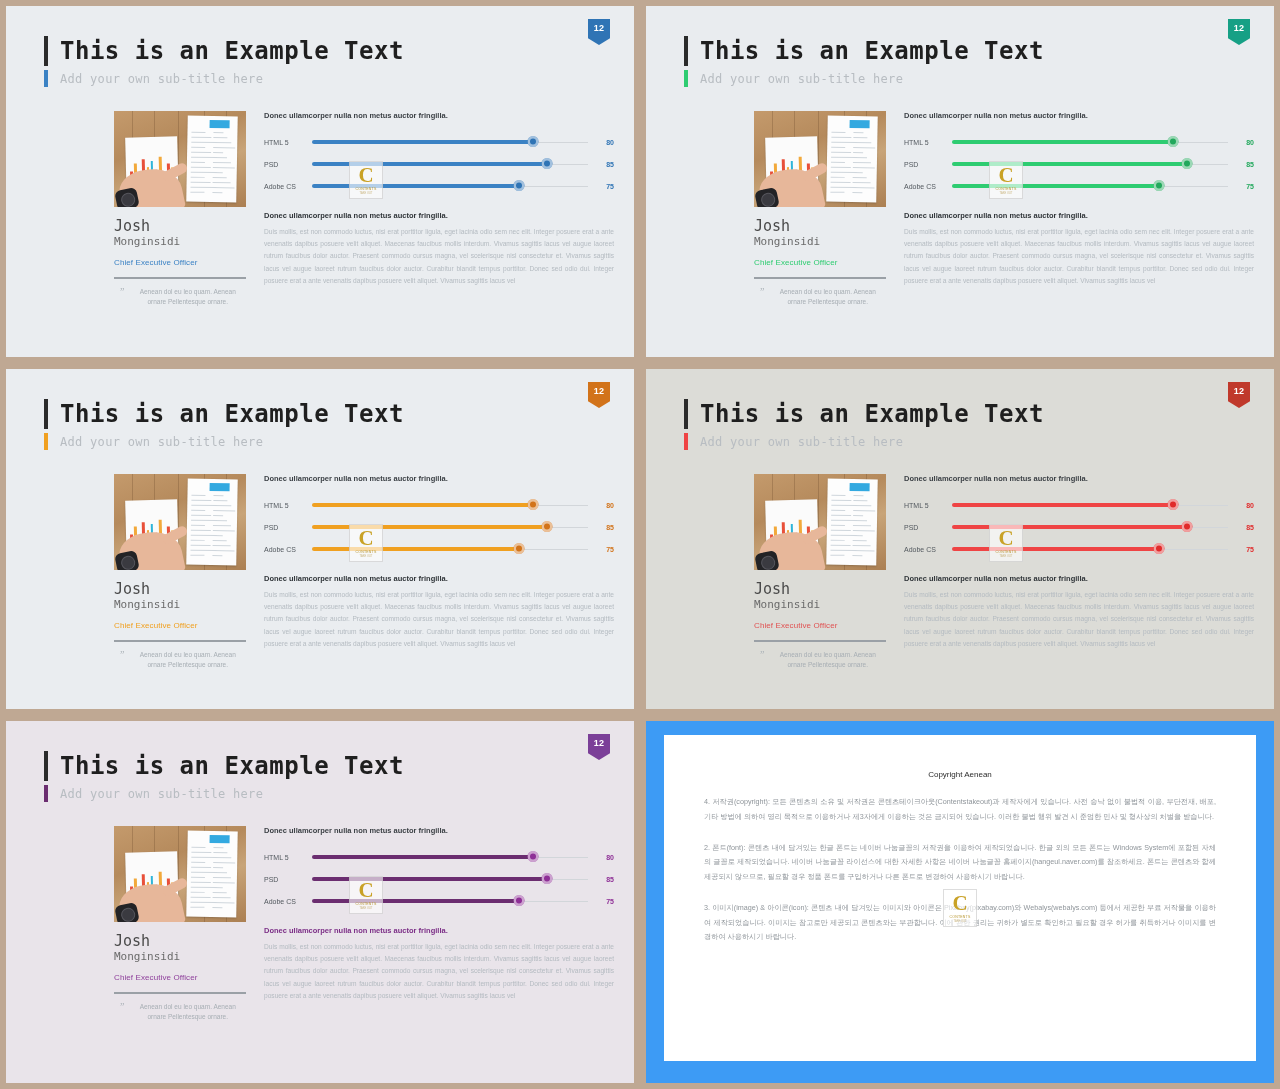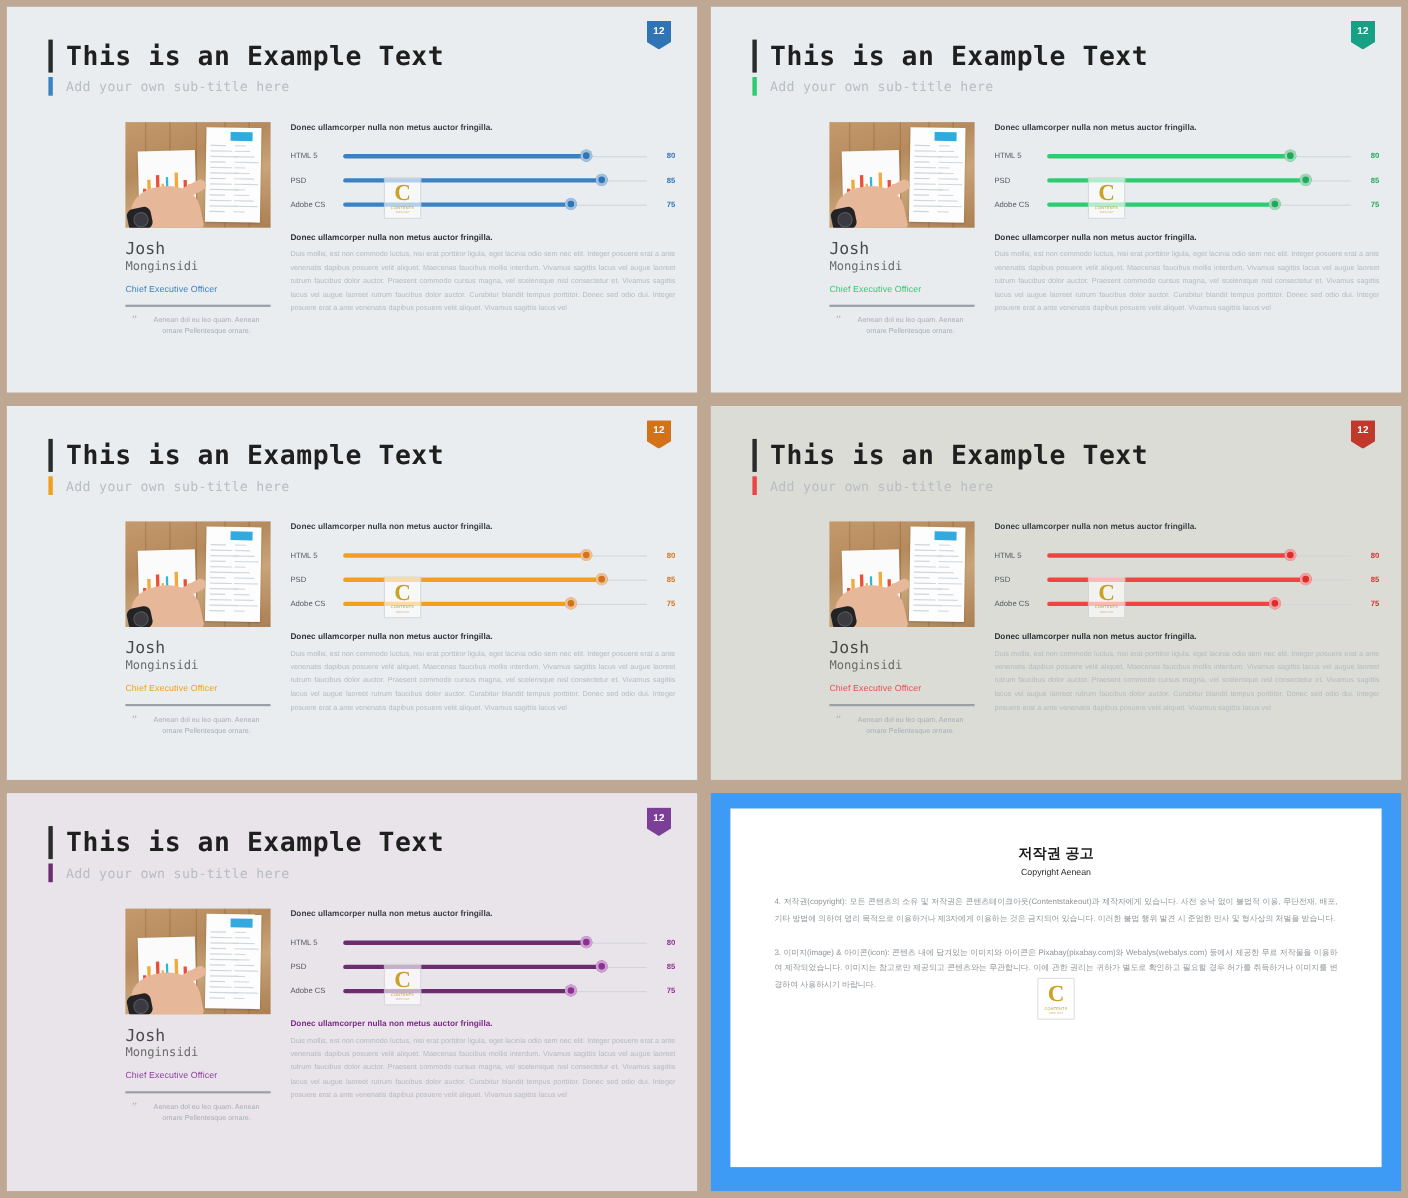--- a/index.html
+++ b/index.html
@@ -740,23 +740,23 @@
     <div class="wm-s">TAKE OUT</div>
   </div>
     </div>
   </div>
       </div>
   </div>
   <div class="cell">
     <div class="slide" id="s5">
     <div class="copy-slide" style="background:#3d9bf5">
       <div class="copy-paper">
-        <div class="copy-title-ko">저작권 공고</div>
         <div class="copy-title-en">Copyright Aenean</div>
         <div class="copy-p b">4. 저작권(copyright): 모든 콘텐츠의 소유 및 저작권은 콘텐츠테이크아웃(Contentstakeout)과 제작자에게 있습니다. 사전 승낙 없이 불법적 이용, 무단전재, 배포, 기타 방법에 의하여 영리 목적으로 이용하거나 제3자에게 이용하는 것은 금지되어 있습니다. 이러한 불법 행위 발견 시 준엄한 민사 및 형사상의 처벌을 받습니다.</div>
+            <div class="copy-p b">2. 폰트(font): 콘텐츠 내에 담겨있는 한글 폰트는 네이버 나눔글꼴의 저작권을 이용하여 제작되었습니다. 한글 외의 모든 폰트는 Windows System에 포함된 자체의 글꼴로 제작되었습니다. 네이버 나눔글꼴 라이선스에 대한 자세한 사항은 네이버 나눔글꼴 홈페이지(hangeul.naver.com)를 참조하세요. 폰트는 콘텐츠와 함께 제공되지 않으므로, 필요할 경우 정품 폰트를 구입하거나 다른 폰트로 변경하여 사용하시기 바랍니다.</div>
             <div class="copy-p b">3. 이미지(image) &amp; 아이콘(icon): 콘텐츠 내에 담겨있는 이미지와 아이콘은 Pixabay(pixabay.com)와 Webalys(webalys.com) 등에서 제공한 무료 저작물을 이용하여 제작되었습니다. 이미지는 참고로만 제공되고 콘텐츠와는 무관합니다. 이에 관한 권리는 귀하가 별도로 확인하고 필요할 경우 허가를 취득하거나 이미지를 변경하여 사용하시기 바랍니다.</div>
       </div>
       <div class="watermark" style="left:50%;top:168px;transform:translateX(-50%);">
     <div class="wm-c">C</div>
     <div class="wm-t">CONTENTS</div>
     <div class="wm-s">TAKE OUT</div>
   </div>
     </div>
       </div>
   </div>

